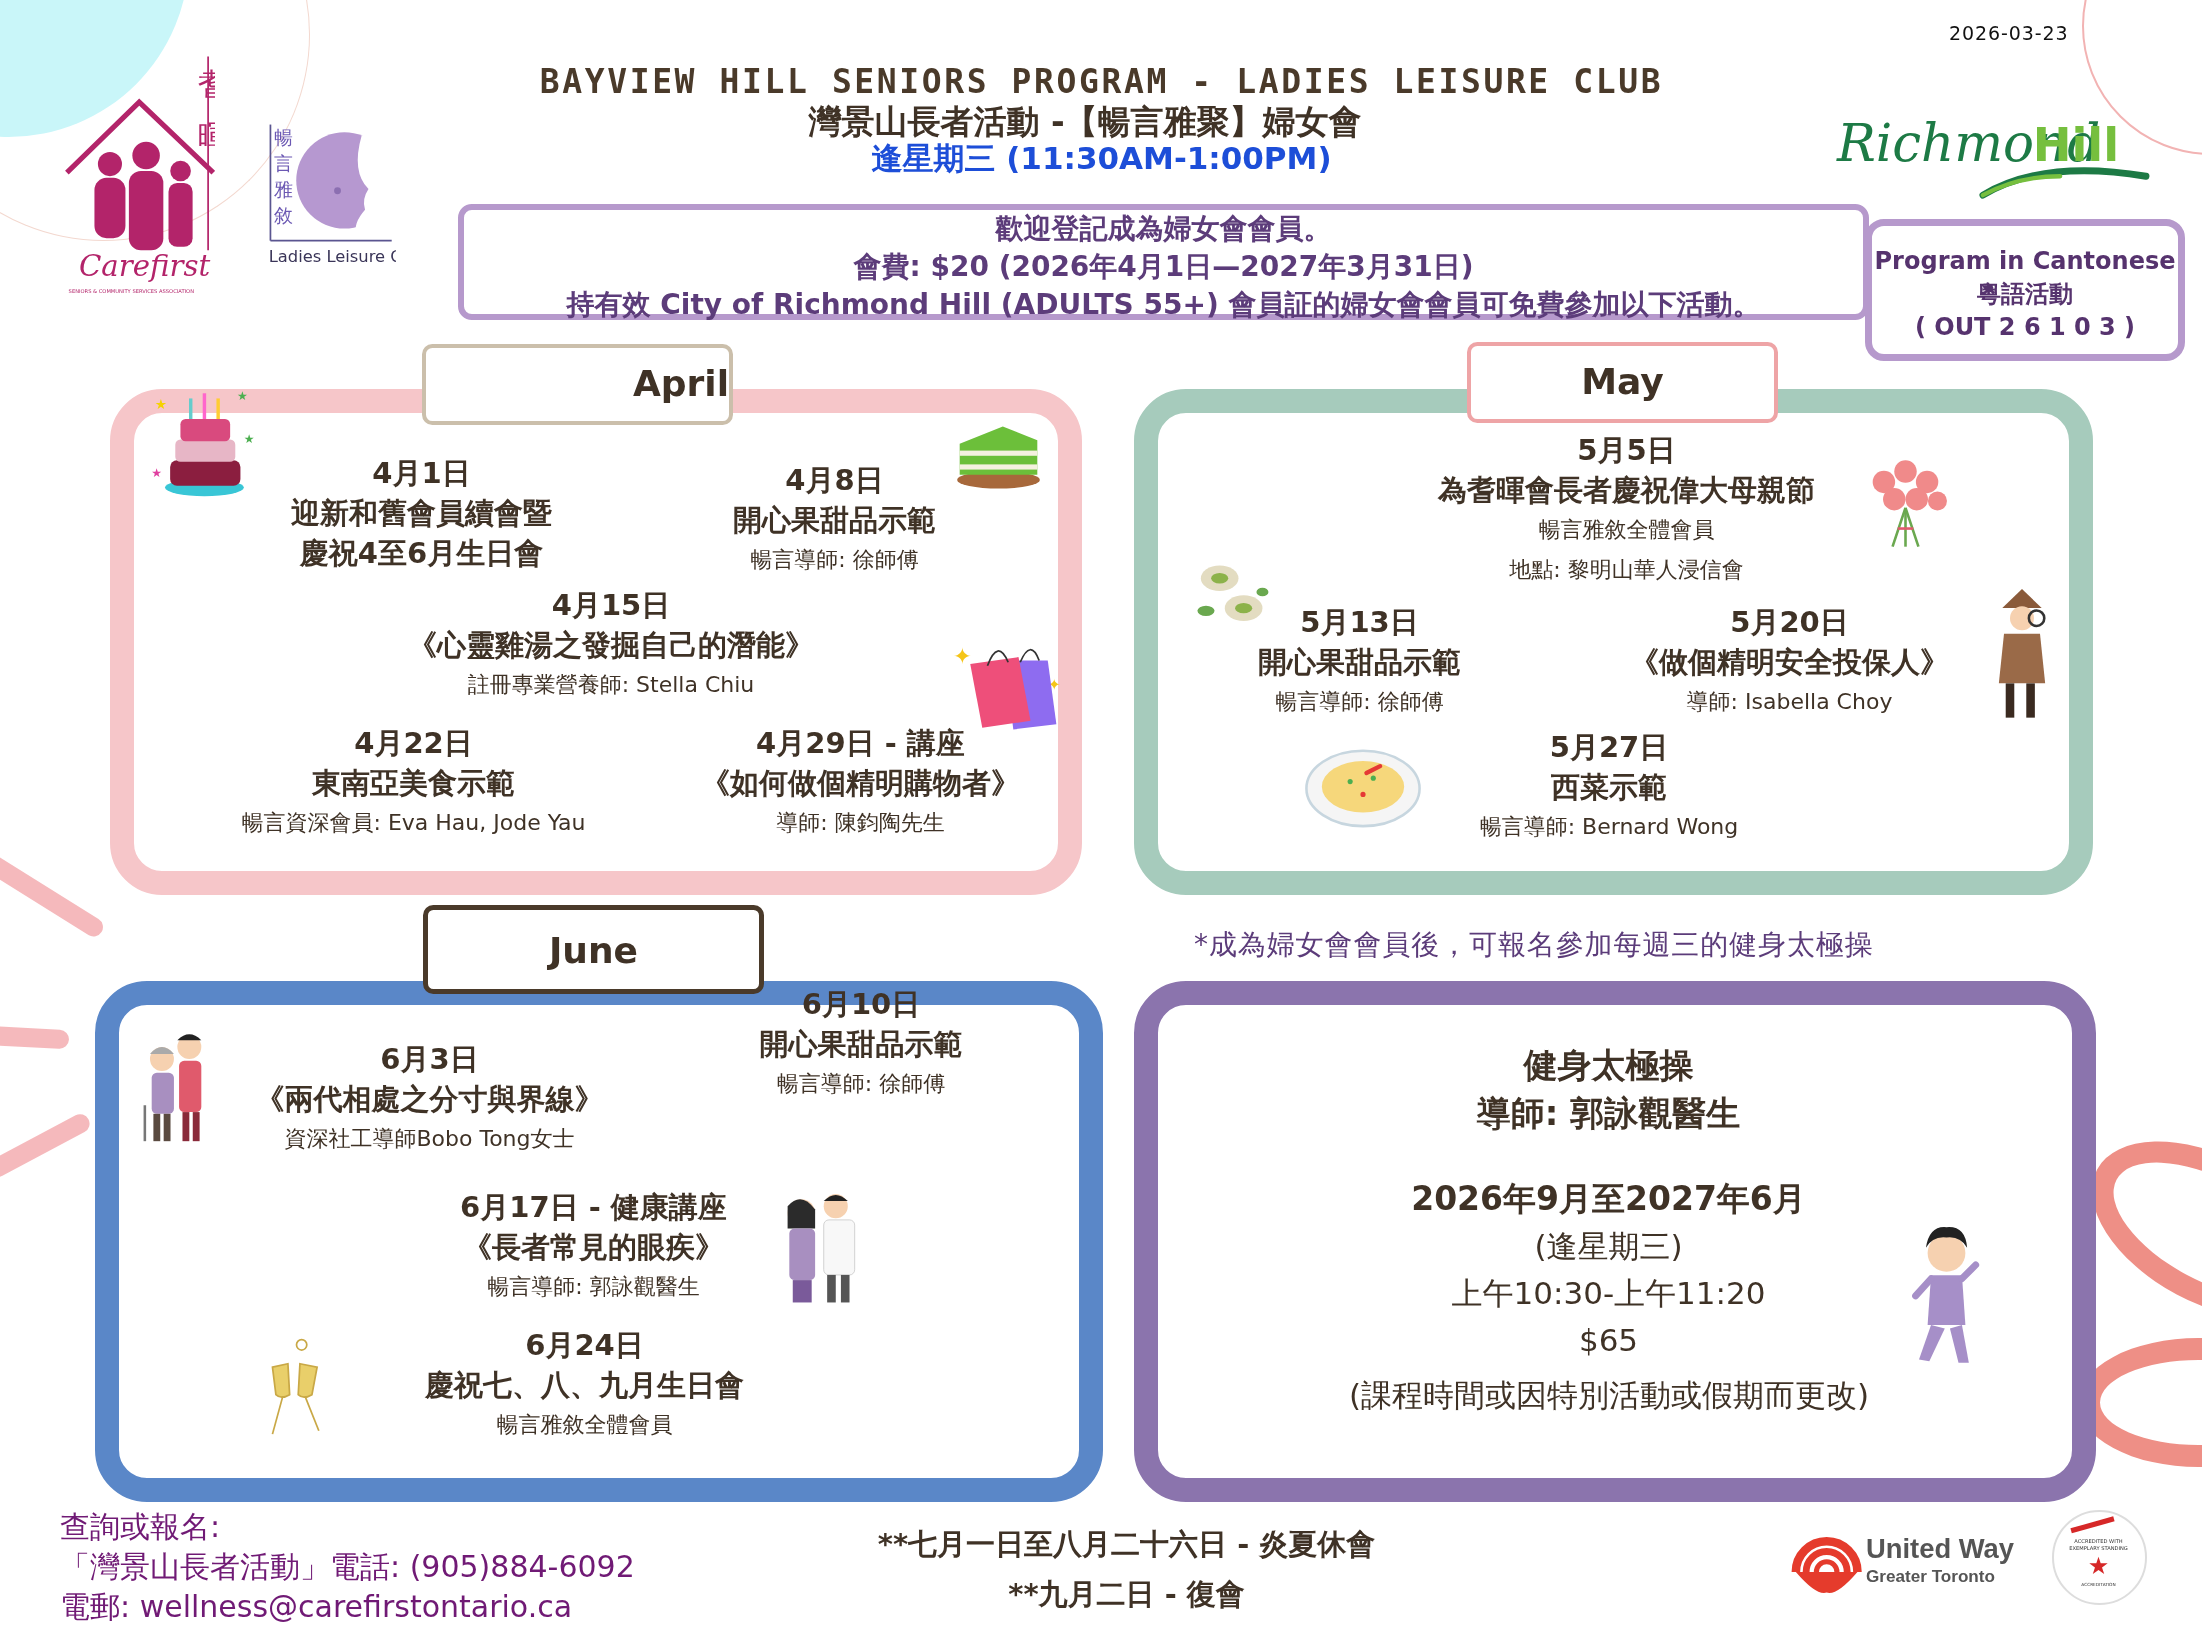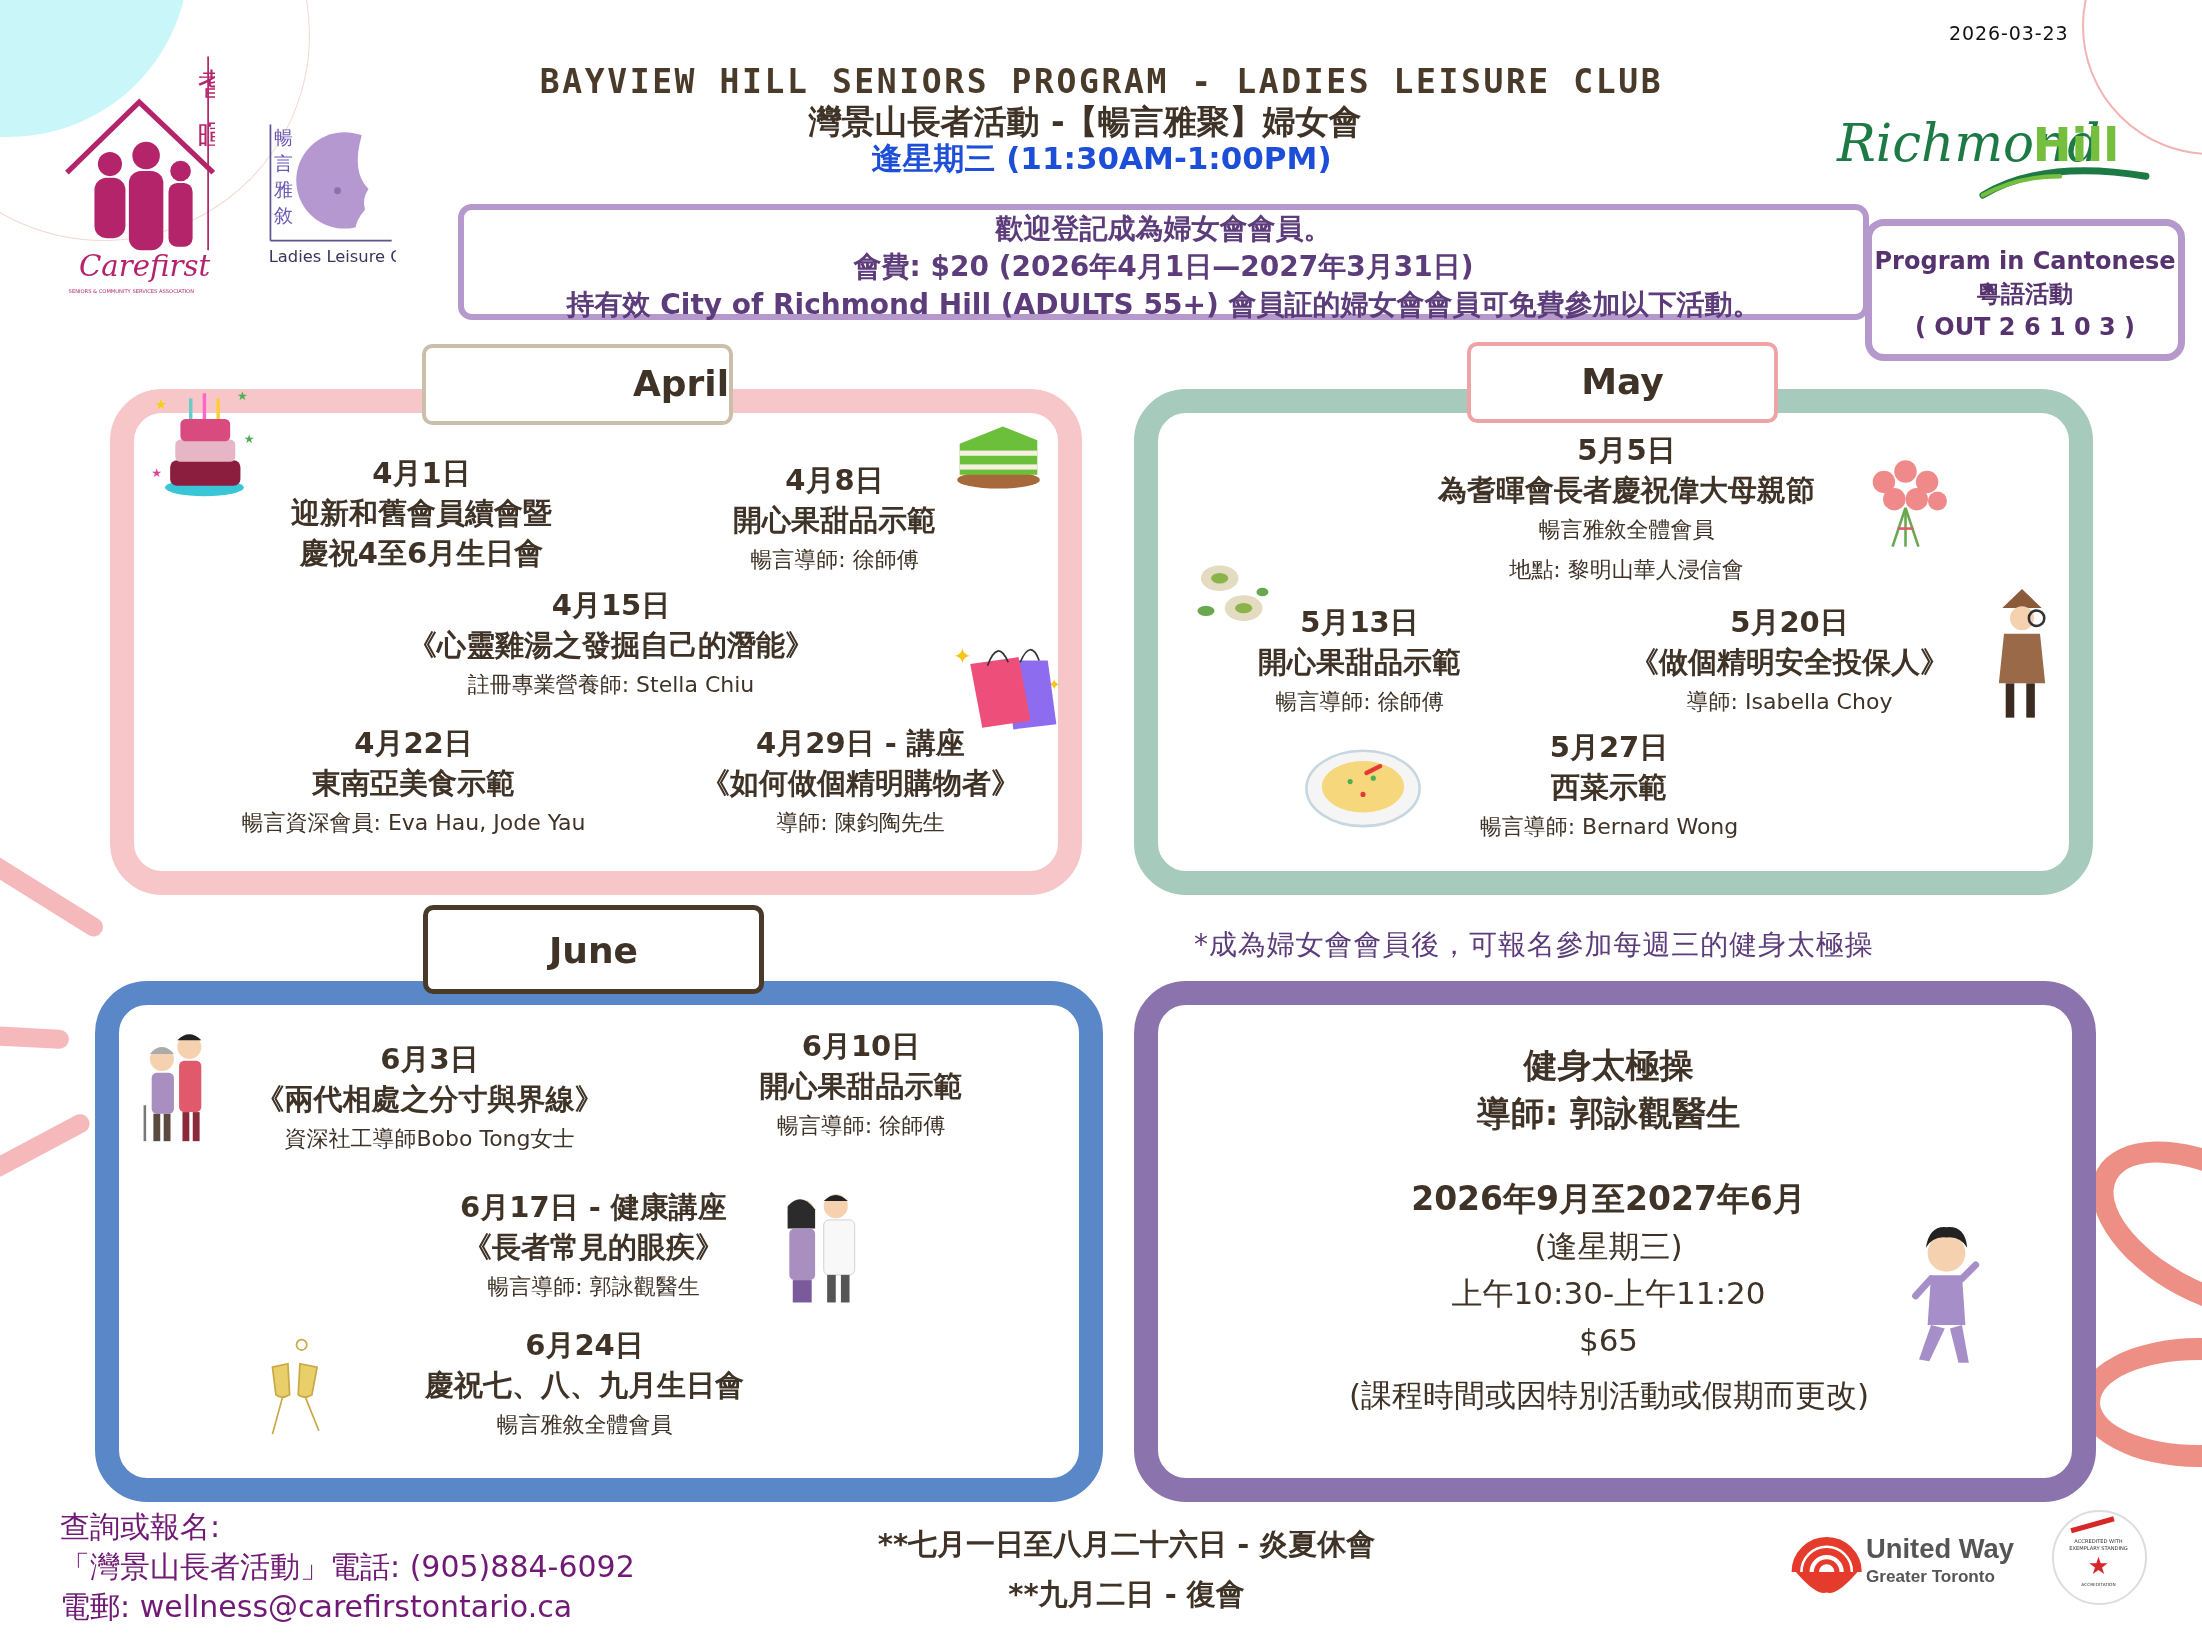--- a/index.html
+++ b/index.html
@@ -300,21 +300,21 @@
     <line x1="8" y1="90" x2="8" y2="132" stroke="#777" stroke-width="3"></line>
   </svg>
 </div>
 
 <div class="ev" style="left:206px;top:1039px;width:447px;">
   <div class="d">6月3日</div>
   <div class="t">《兩代相處之分寸與界線》</div>
   <div class="s">資深社工導師Bobo Tong女士</div>
 </div>
 
-<div class="ev" style="left:706px;top:1026px;width:310px;">
+<div class="ev" style="left:706px;top:984px;width:310px;">
   <div class="d">6月10日</div>
   <div class="t">開心果甜品示範</div>
   <div class="s">暢言導師: 徐師傅</div>
 </div>
 
 <div class="ev" style="left:413px;top:1187px;width:361px;">
   <div class="d">6月17日 - 健康講座</div>
   <div class="t">《長者常見的眼疾》</div>
   <div class="s">暢言導師: 郭詠觀醫生</div>
 </div>

